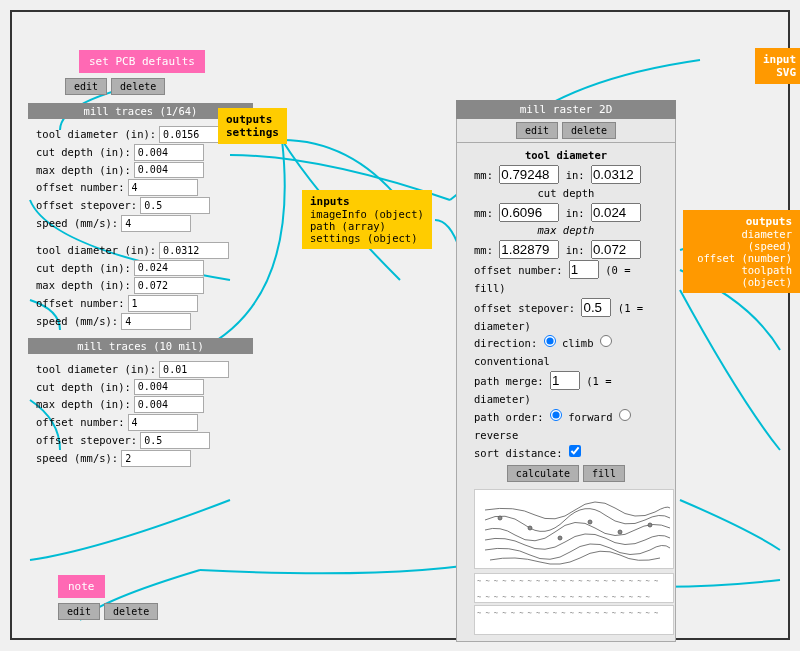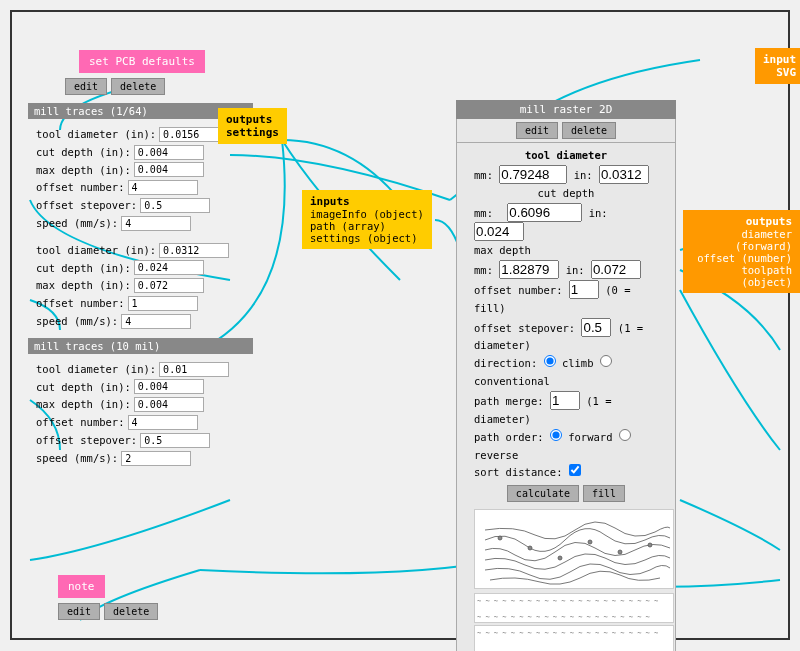--- a/index.html
+++ b/index.html
@@ -33,21 +33,20 @@
     .node-content input[type=text] {
       border: 1px solid #aaa;
       background: white;
       width: 70px;
       font-size: 10px;
       padding: 1px 3px;
       font-family: monospace;
     }
     .node-content .row {
       display: flex;
-      align-items: center;
       gap: 3px;
       margin: 1px 0;
     }
     .node-content .row label {
       white-space: nowrap;
     }
     .btn-row {
       display: flex;
       gap: 4px;
       justify-content: center;
@@ -57,20 +56,21 @@
       background: #b0b0b0;
       border: 1px solid #888;
       padding: 2px 8px;
       font-size: 10px;
       cursor: pointer;
       font-family: monospace;
     }
     .section-title {
       background: #888;
       color: white;
+      text-align: center;
       padding: 2px 6px;
       font-size: 10.5px;
       margin: 3px 0 2px 0;
       cursor: pointer;
     }
     .section-title.outline {
       border: 2px solid #cc0000;
     }
     
     .node-pink {
@@ -294,32 +294,32 @@
 
     <div style="display:flex; gap:4px; justify-content:center; padding:3px; background:#e8e8e8; border:1px solid #aaa; border-top:none;">
       <button class="btn">edit</button>
       <button class="btn">delete</button>
     </div>
 
     <div style="background:#e8e8e8; border:1px solid #aaa; border-top:none; padding:4px 17px; font-size:10.5px; line-height:1.7;">
       <div style="text-align:center; font-weight:bold;">tool diameter</div>
       <div class="row">
         <span>mm:</span>
-        <input type="text" value="0.79248" style="width: 68px;">
+        <input type="text" value="0.79248" style="width: 60px;">
         <span>in:</span>
         <input type="text" value="0.0312" style="width: 50px;">
       </div>
       <div style="text-align:center;">cut depth</div>
       <div class="row">
         <span>mm:</span>
-        <input type="text" value="0.6096" style="width: 75px; margin-left: 8px;">
+        <input type="text" value="0.6096" style="width: 60px;">
         <span>in:</span>
         <input type="text" value="0.024" style="width: 50px;">
       </div>
-      <div style="text-align:left;">max depth</div>
+      <div style="text-align:center;font-style:italic;">max depth</div>
       <div class="row">
         <span>mm:</span>
         <input type="text" value="1.82879" style="width: 60px;">
         <span>in:</span>
         <input type="text" value="0.072" style="width: 50px;">
       </div>
       <div class="row">
         <span>offset number:</span>
         <input type="text" value="1" style="width: 30px;">
         <span>(0 = fill)</span>
@@ -390,21 +390,21 @@
         <div style="font-size:7px; color:#666; padding:2px; white-space:nowrap; overflow:hidden;">
           ~ ~ ~ ~ ~ ~ ~ ~ ~ ~ ~ ~ ~ ~ ~ ~ ~ ~ ~ ~ ~ ~
         </div>
       </div>
     </div>
   </div>
 
   <div style="position:absolute; top:210px; left:683px;">
     <div class="node-orange">
       <div class="label">outputs</div>
-      <div>diameter (forward)</div>
+      <div>diameter (speed)</div>
       <div>offset (number)</div>
       <div>toolpath (object)</div>
     </div>
   </div>
 
   <div style="position:absolute; top:48px; left:755px;">
     <div class="node-orange">
       <div class="label">input<br>SVG</div>
     </div>
   </div>

